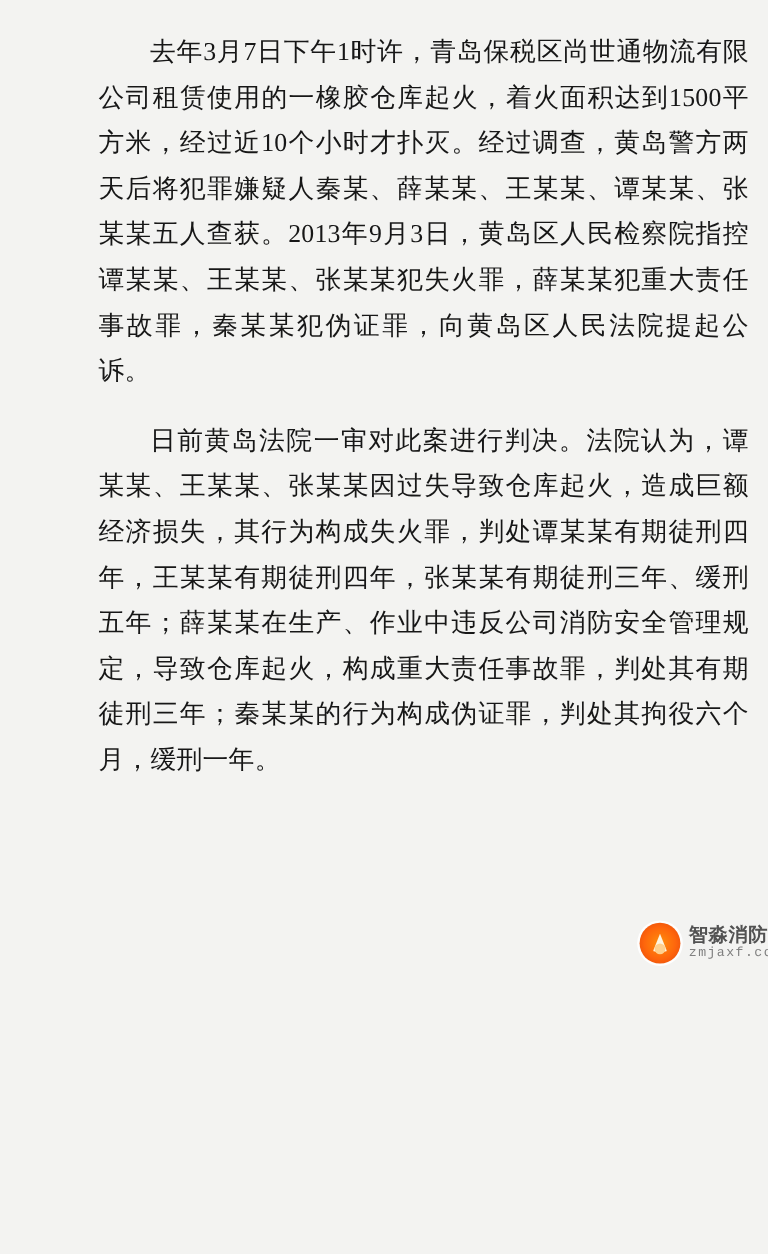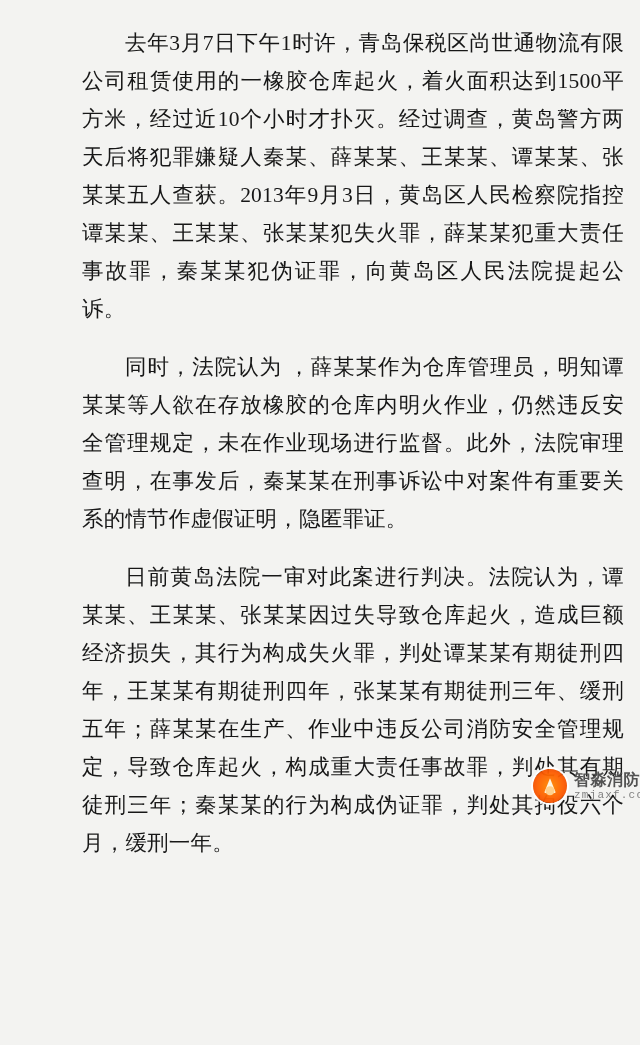--- a/index.html
+++ b/index.html
@@ -96,21 +96,20 @@
     font-size: 11px;
     color: #7a7a7a;
     letter-spacing: 1.2px;
   }
 </style>
 </head>
 <body>
 
 <div class="page">
   <p class="para">去年3月7日下午1时许，青岛保税区尚世通物流有限公司租赁使用的一橡胶仓库起火，着火面积达到1500平方米，经过近10个小时才扑灭。经过调查，黄岛警方两天后将犯罪嫌疑人秦某、薛某某、王某某、谭某某、张某某五人查获。2013年9月3日，黄岛区人民检察院指控谭某某、王某某、张某某犯失火罪，薛某某犯重大责任事故罪，秦某某犯伪证罪，向黄岛区人民法院提起公诉。</p>
-  <p class="para">同时，法院认为 ，薛某某作为仓库管理员，明知谭某某等人欲在存放橡胶的仓库内明火作业，仍然违反安全管理规定，未在作业现场进行监督。此外，法院审理查明，在事发后，秦某某在刑事诉讼中对案件有重要关系的情节作虚假证明，隐匿罪证。</p>
   <p class="para">日前黄岛法院一审对此案进行判决。法院认为，谭某某、王某某、张某某因过失导致仓库起火，造成巨额经济损失，其行为构成失火罪，判处谭某某有期徒刑四年，王某某有期徒刑四年，张某某有期徒刑三年、缓刑五年；薛某某在生产、作业中违反公司消防安全管理规定，导致仓库起火，构成重大责任事故罪，判处其有期徒刑三年；秦某某的行为构成伪证罪，判处其拘役六个月，缓刑一年。</p>
 
   <div class="watermark">
     <div class="wm-logo"></div>
     <div class="wm-text">
       <span class="wm-title">智淼消防</span>
       <span class="wm-sub">zmjaxf.com</span>
     </div>
   </div>
 </div>

